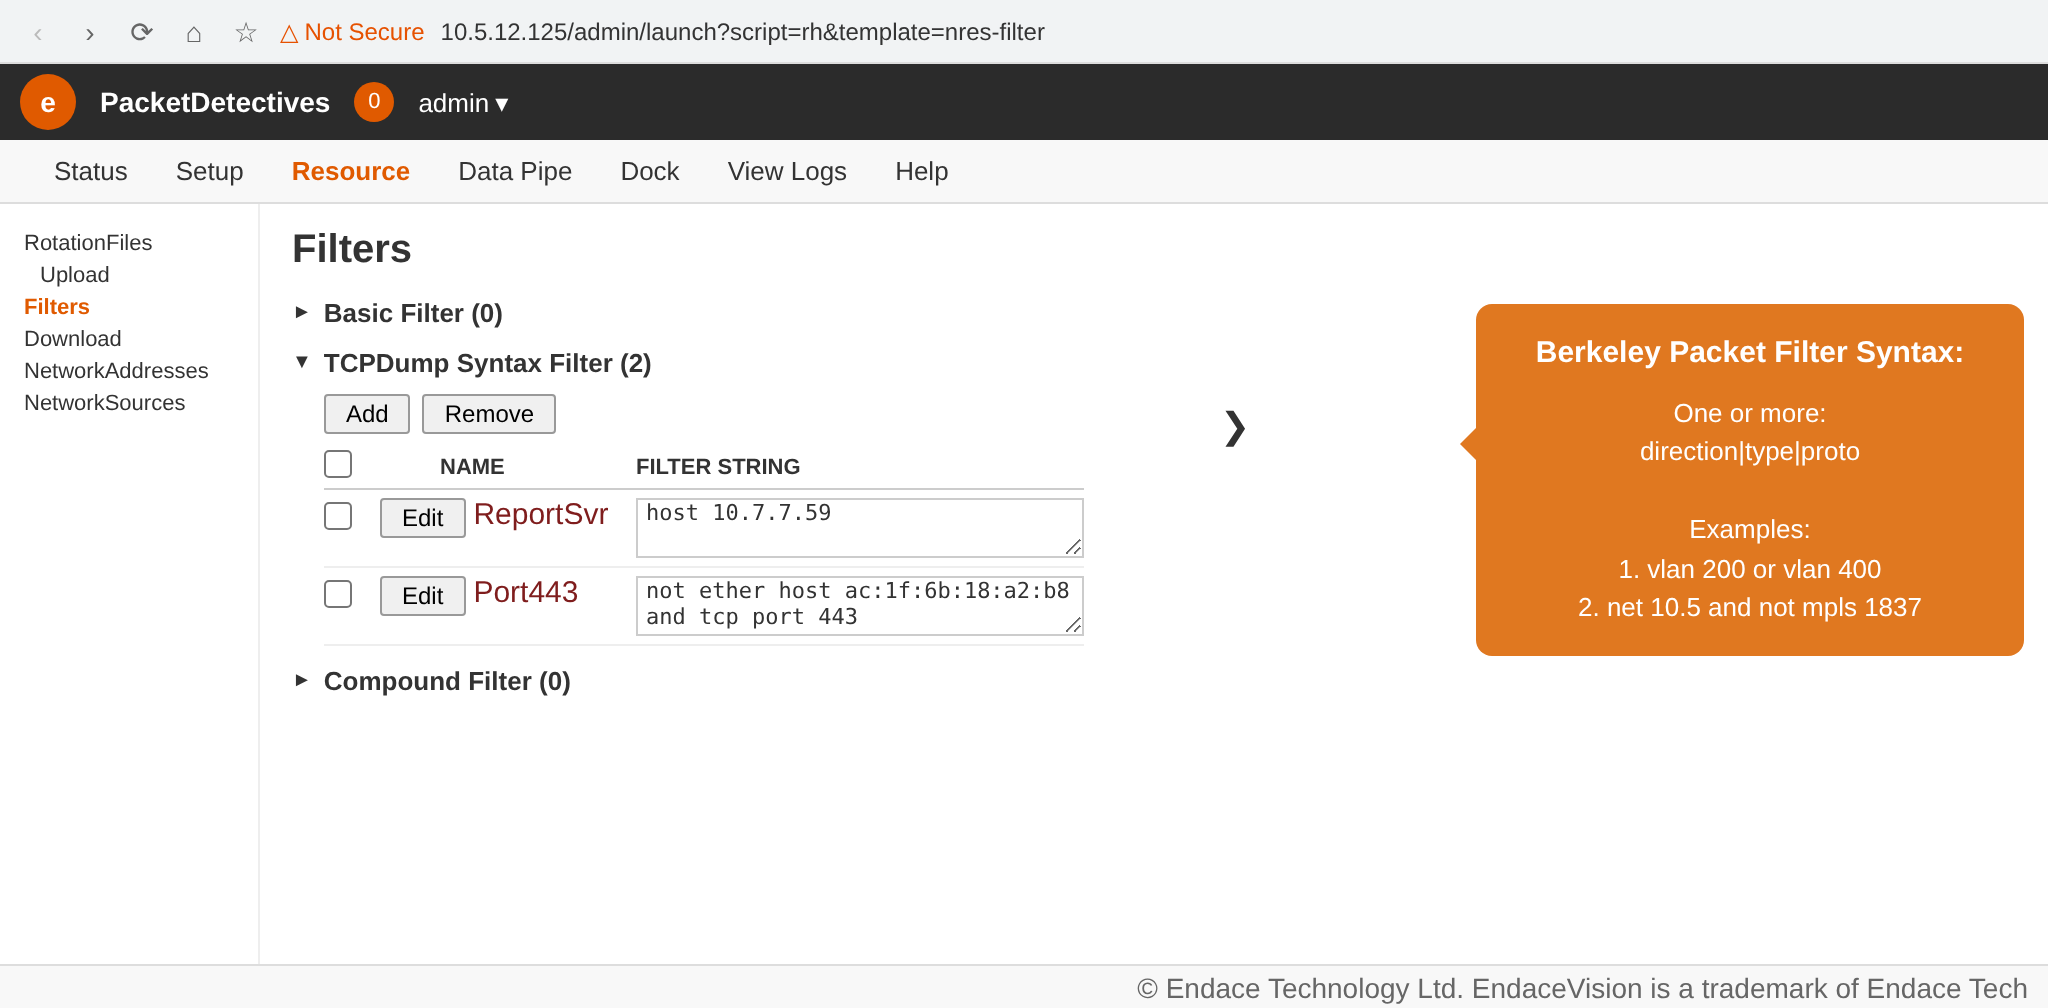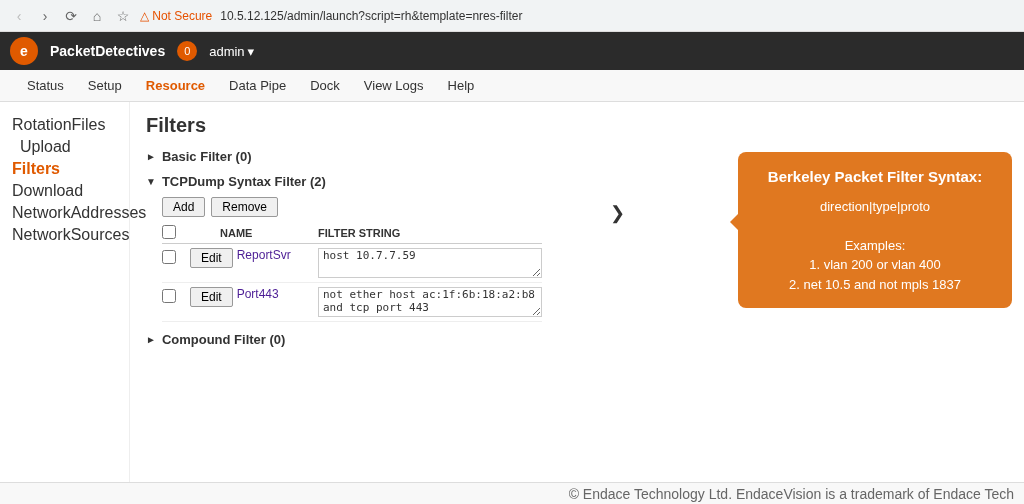--- a/index.html
+++ b/index.html
@@ -94,21 +94,21 @@
     }
 
     
     .sidebar {
       width: 130px;
       padding: 12px 0 0 12px;
       border-right: 1px solid #eee;
       flex-shrink: 0;
     }
     .sidebar-item {
-      font-size: 16px;
+      font-size: 11px;
       color: #333;
       padding: 2px 0;
       cursor: pointer;
       display: block;
     }
     .sidebar-item.active { color: #e05a00; font-weight: bold; }
     .sidebar-sub { padding-left: 8px; }
 
     
     .content {
@@ -188,22 +188,22 @@
       border-bottom: 1px solid #eee;
     }
     .filter-row .col-check { padding-top: 2px; }
     .filter-row-name {
       width: 120px;
       display: flex;
       align-items: flex-start;
       gap: 4px;
     }
     .filter-name-text {
-      font-size: 12px;
-      color: #4c1d95;
+      font-size: 15px;
+      color: #7f1d1d;
     }
     .filter-string-box {
       flex: 1;
       border: 1px solid #ccc;
       background: #fff;
       padding: 0 4px;
       font-size: 11px;
       color: #333;
       min-height: 30px;
       width: 160px;
@@ -370,20 +370,21 @@
         <span class="arrow">►</span>
         <span>Compound Filter (0)</span>
       </div>
     </div>
 
     <span class="cursor-indicator" style="position:absolute; left:480px; top:100px;">❯</span>
 
     <div class="callout">
       <div class="callout-title">Berkeley Packet Filter Syntax:</div>
       <div class="callout-body">
+        <div>One or more:</div>
         <div>direction|type|proto</div>
         <br>
         <div>Examples:</div>
         <div>1. vlan 200 or vlan 400</div>
         <div>2. net 10.5 and not mpls 1837</div>
       </div>
     </div>
 
   </div>
 </div>

